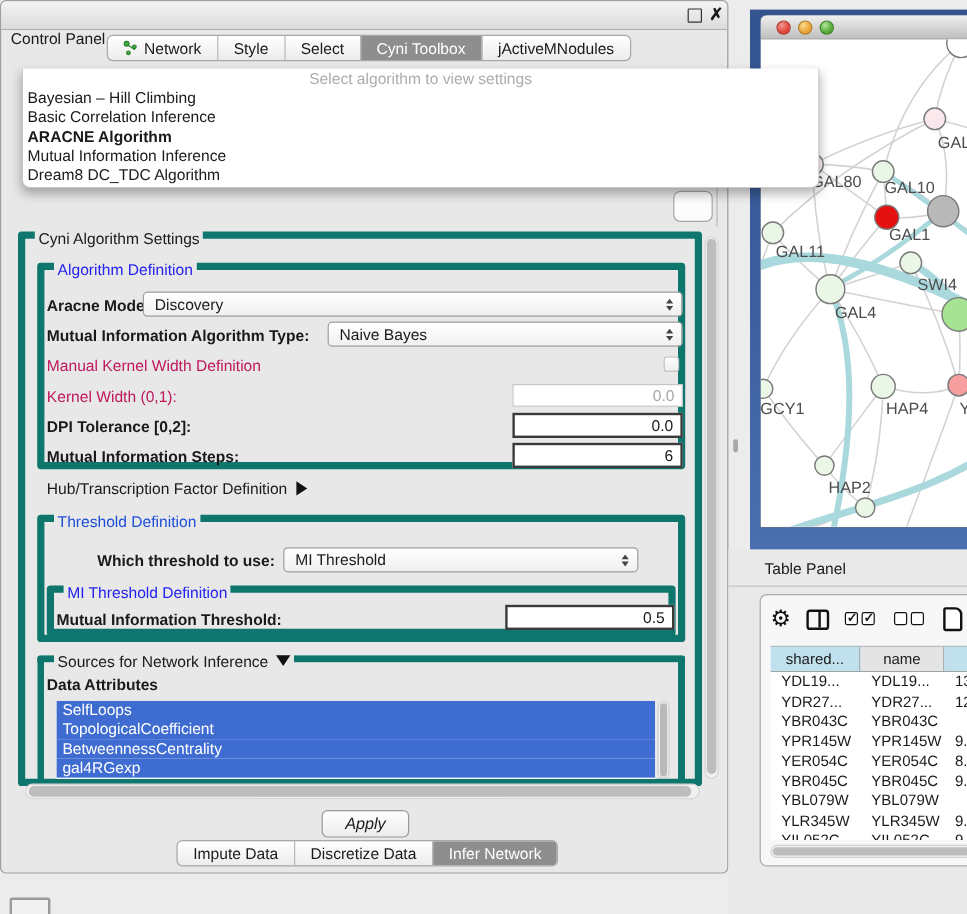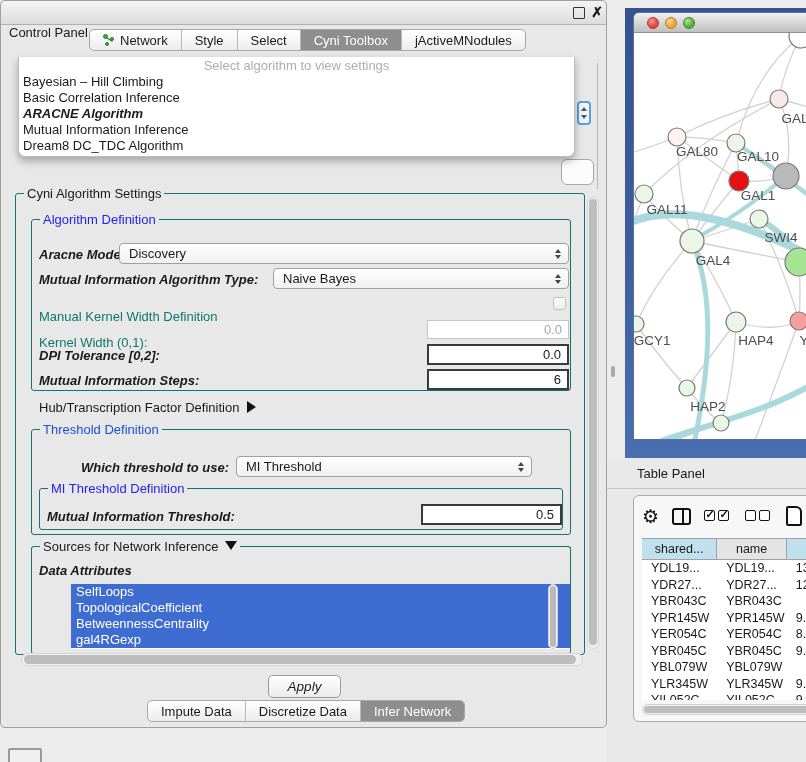--- a/index.html
+++ b/index.html
@@ -29,48 +29,48 @@
   #bottom-tabs { left:146px; top:699px; }
 
   .net-glyph { width:12px; height:12px; position:relative; }
   .net-glyph i { position:absolute; border-radius:50%; background:#3fae3f; border:1px solid #2c7e2c; }
   .net-glyph i.a { width:5px; height:5px; left:0; top:0; }
   .net-glyph i.b { width:4px; height:4px; left:7px; top:3px; }
   .net-glyph i.c { width:4px; height:4px; left:2px; top:8px; }
   .net-glyph s { position:absolute; left:3px; top:5px; width:7px; border-top:1px solid #2c7e2c; transform:rotate(35deg); }
 
   
-  #algo-dropdown { left:18px; top:57px; width:557px; background:#ffffff;
+  #algo-dropdown { left:18px; top:57px; width:665px; background:#ffffff;
     border:1px solid #bdbdbd; border-top:none; border-radius:0 0 7px 7px;
     box-shadow:0 4px 9px rgba(0,0,0,.3); z-index:60; padding-bottom:2px; }
   #algo-placeholder { height:17px; text-align:center; color:#adadad; font-size:13px; padding-top:1px; }
   .algo-item { height:16px; line-height:16px; padding-left:4px; font-size:13px; white-space:nowrap; }
   .algo-item.bold { font-weight:bold; }
 
   
   #hidden-group-line { left:596px; top:62px; width:1px; height:126px; background:#b8b8b8; }
   #hidden-combo-corner { left:560px; top:158px; width:33px; height:26px;
     border:1px solid #a8a8a8; border-radius:6px; background:#fcfcfc; }
   #focus-spinner { left:576px; top:100px; width:14px; height:24px; background:#eef5fc;
     border:2px solid #5e9fd8; border-radius:4px; z-index:5; }
   #focus-spinner .arr { position:absolute; left:2px; width:0; height:0;
     border-left:3px solid transparent; border-right:3px solid transparent; }
   #focus-spinner .up { top:4px; border-bottom:4px solid #555; }
   #focus-spinner .dn { bottom:4px; border-top:4px solid #555; }
 
   
-  .groupbox { border:1px solid #0f766e; border-radius:3px; }
+  .groupbox { border:6px solid #0f766e; border-radius:3px; }
   .group-title { position:absolute; top:-8px; left:8px; background:#e8e8e8;
     padding:0 3px; font-size:13px; white-space:nowrap; }
   .blue-title { color:#2222ee; }
   .green-title { color:#1d4ed8; }
 
   .form-label { position:absolute; font-size:13px; white-space:nowrap; }
-  .bold { font-weight:bold;font-style:italic; }
-  .disabled-text { color:#0f766e;margin-top:12px; }
+  .bold { font-weight:bold; }
+  .disabled-text { color:#be185d; }
 
   .combo { position:absolute; height:21px; background:linear-gradient(#ffffff,#f0f0f0);
     border:1px solid #a0a0a0; border-radius:4px; font-size:13px;
     display:flex; align-items:center; padding-left:9px; cursor:default; }
   .combo .stepper { position:absolute; right:4px; top:0; height:100%; width:12px;
     display:flex; flex-direction:column; justify-content:center; align-items:center; gap:2px; }
   .combo .stepper i { width:0; height:0; border-left:3.5px solid transparent; border-right:3.5px solid transparent; }
   .combo .stepper .u { border-bottom:4.5px solid #444; }
   .combo .stepper .d { border-top:4.5px solid #444; }
 
@@ -81,21 +81,21 @@
 
   .checkbox { position:absolute; width:13px; height:13px; border:1px solid #c2c2c2;
     border-radius:3px; background:linear-gradient(#fdfdfd,#ededed); }
 
   .tri-right { display:inline-block; width:0; height:0; border-top:6px solid transparent;
     border-bottom:6px solid transparent; border-left:9px solid #111; margin-left:8px; vertical-align:-1px; }
   .tri-down-inline { display:inline-block; width:0; height:0; border-left:6px solid transparent;
     border-right:6px solid transparent; border-top:9px solid #111; margin-left:6px; vertical-align:1px; }
 
   
-  #attribute-list { left:46px; top:583px; width:499px; height:65px; background:#ffffff; overflow:hidden;margin-left:24px; }
+  #attribute-list { left:46px; top:583px; width:499px; height:65px; background:#ffffff; overflow:hidden; }
   .attr-item { height:16px; line-height:16px; padding-left:5px; font-size:13px; }
   .attr-item.selected { background:#3f6cd1; color:#ffffff; }
   #attr-scrollbar { left:547px; top:583px; width:10px; height:65px; background:#f2f2f2;
     border:1px solid #d0d0d0; border-radius:5px; }
   #attr-thumb { position:absolute; left:1px; top:1px; width:6px; height:61px; background:#b9b9b9; border-radius:4px; }
 
   
   #v-scrollbar { left:586px; top:196px; width:12px; height:452px; background:#f0f0f0;
     border:1px solid #d6d6d6; border-radius:6px; }
   #v-thumb { position:absolute; left:1px; top:1px; width:8px; height:446px; background:#bdbdbd; border-radius:5px; }

